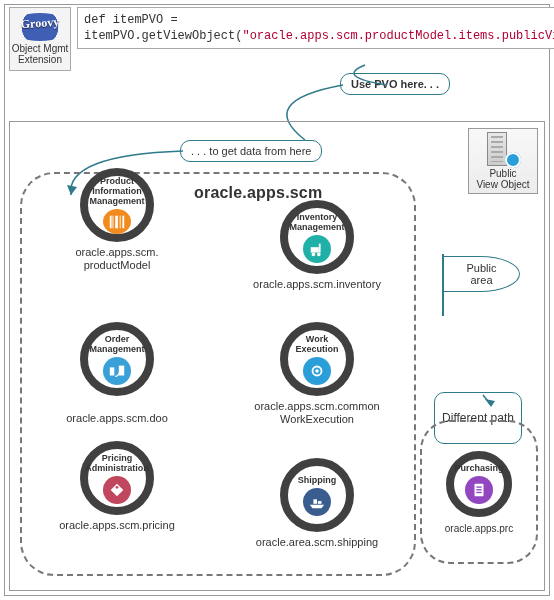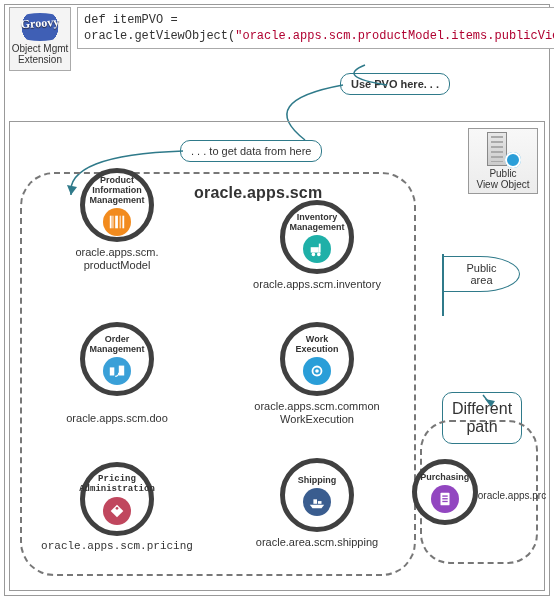--- a/index.html
+++ b/index.html
@@ -21,35 +21,35 @@
   .lower { position: absolute; left: 4px; top: 116px; right: 4px; bottom: 4px; border: 1px solid #999; }
   .pvo { position: absolute; right: 6px; top: 6px; width: 70px; height: 66px; border: 1px solid #999; background: linear-gradient(#f8f8f8,#ececec); display:flex; flex-direction:column; align-items:center; justify-content:center; }
   .pvo-icon { width: 36px; height: 36px; position: relative; }
   .pvo-icon .panel { position:absolute; left:2px; top:0; width:20px; height:34px; background:linear-gradient(#e8e8e8,#ccc); border:1px solid #888; }
   .pvo-icon .panel::before{content:"";position:absolute;left:3px;top:3px;width:12px;height:26px;background:repeating-linear-gradient(#aaa 0 2px, transparent 2px 5px);}
   .pvo-icon .gear { position:absolute; right:0; bottom:0; width:16px; height:16px; border-radius:50%; background:#2a9ed8; box-shadow:0 0 0 2px #fff inset; }
   .pvo-label { font-size: 10px; line-height: 11px; text-align: center; }
   .scm { position: absolute; left: 10px; top: 50px; width: 396px; height: 404px; border: 2px dashed #777; border-radius: 34px; }
   .scm-title { position:absolute; left:172px; top:10px; font-size:16px; font-weight:600; letter-spacing:.2px; }
   .mod { position:absolute; width:170px; display:flex; flex-direction:column; align-items:center; }
-  .circ { width:74px; height:74px; border-radius:50%; border:5px solid #404040; background:#fff; display:flex; flex-direction:column; align-items:center; justify-content:center; }
+  .circ { width:74px; height:74px; border-radius:50%; border:8px solid #404040; background:#fff; display:flex; flex-direction:column; align-items:center; justify-content:center; }
   .circ .ct { font-size:9px; line-height:10px; font-weight:bold; text-align:center; margin-bottom:3px; padding:0 4px; }
   .ic { width:28px; height:28px; border-radius:50%; display:flex; align-items:center; justify-content:center; color:#fff; font-size:14px; }
   .cap { font-size:11px; margin-top:4px; text-align:center; line-height:13px; }
   .m-pim { left:10px; top:-6px; } .m-pim .ic{ background:#f28b1e; }
   .m-inv { left:210px; top:26px; } .m-inv .ic{ background:#1fb0a8; }
   .m-om  { left:10px; top:148px;gap:12px; } .m-om  .ic{ background:#3aa0d8; }
   .m-we  { left:210px; top:148px; } .m-we  .ic{ background:#2a9ed8; }
-  .m-pa  { left:10px; top:288px;font-family:Liberation Mono, monospace; } .m-pa  .ic{ background:#c0475e; }
+  .m-pa  { left:10px; top:267px; } .m-pa  .ic{ background:#c0475e; }
   .m-sh  { left:210px; top:284px; } .m-sh  .ic{ background:#3a5d8f; }
   .flag { position:absolute; right:18px; top:132px; width:92px; height:66px; }
   .flag-pole { position:absolute; left:8px; top:0; width:2px; height:62px; background:#2f7a8a; }
   .flag-cloth { position:absolute; left:10px; top:2px; width:76px; height:36px; border:1.5px solid #2f7a8a; border-left:none; border-top-right-radius:40px 18px; border-bottom-right-radius:40px 18px; display:flex; align-items:center; justify-content:center; font-size:11px; text-align:center; padding:2px 4px; }
-  .diffpath { position:absolute; right:22px; top:270px; width:80px; border: 1.5px solid #2f7a8a; border-radius: 10px; padding: 7px 6px; font-size: 16px; text-align:center; }
-  .purch-box { position:absolute; right:6px; top:298px; width:118px; height:144px; border:2px dashed #777; border-radius:30px; display:flex; align-items:center; justify-content:center; }
+  .diffpath { position:absolute; right:22px; top:270px; width:88px; border: 1.5px solid #2f7a8a; border-radius: 10px; padding: 18px 6px; font-size: 12px; text-align:center; }
+  .purch-box { position:absolute; right:6px; top:298px; width:118px; height:144px; border:2px dashed #777; border-radius:30px; display:flex; flex-direction:column; align-items:center; justify-content:center; }
   .purch-box .circ { width:66px; height:66px; }
   .purch-box .ic { background:#9246c0; }
   .purch-box .cap-out { margin-top:6px; font-size:10px; }
   
   .connectors { position:absolute; left:0; top:0; width:100%; height:100%; pointer-events:none; }
   
   .ic svg { width:18px; height:18px; }
 </style>
 </head>
 <body>
@@ -61,21 +61,21 @@
       <div class="groovy-logo">
         <div class="groovy-logo-text">Groovy</div>
       </div>
       <div class="groovy-label">
         <span>Object Mgmt</span><br>
         <span>Extension</span>
       </div>
     </div>
     <div class="code-box">
       <span class="kw">def itemPVO =</span><br>
-      <span class="kw">oracle.getViewObject(</span><span class="str">"oracle.apps.scm.productModel.items.publicView.ItemPVO"</span>
+      <span class="kw">itemPVO.getViewObject(</span><span class="str">"oracle.apps.scm.productModel.items.publicView.ItemPVO"</span>
     </div>
   </div>
 
   <div class="callout" id="c1">Use PVO here. . .</div>
   <div class="callout" id="c2">. . . to get data from here</div>
 
   <svg class="connectors">
     <path d="M360 60 Q330 72 382 80" stroke="#2f7a8a" stroke-width="1.5" fill="none"></path>
     <path d="M338 80 Q250 96 300 135" stroke="#2f7a8a" stroke-width="1.5" fill="none"></path>
     <path d="M178 146 Q60 150 66 190" stroke="#2f7a8a" stroke-width="1.5" fill="none"></path>

